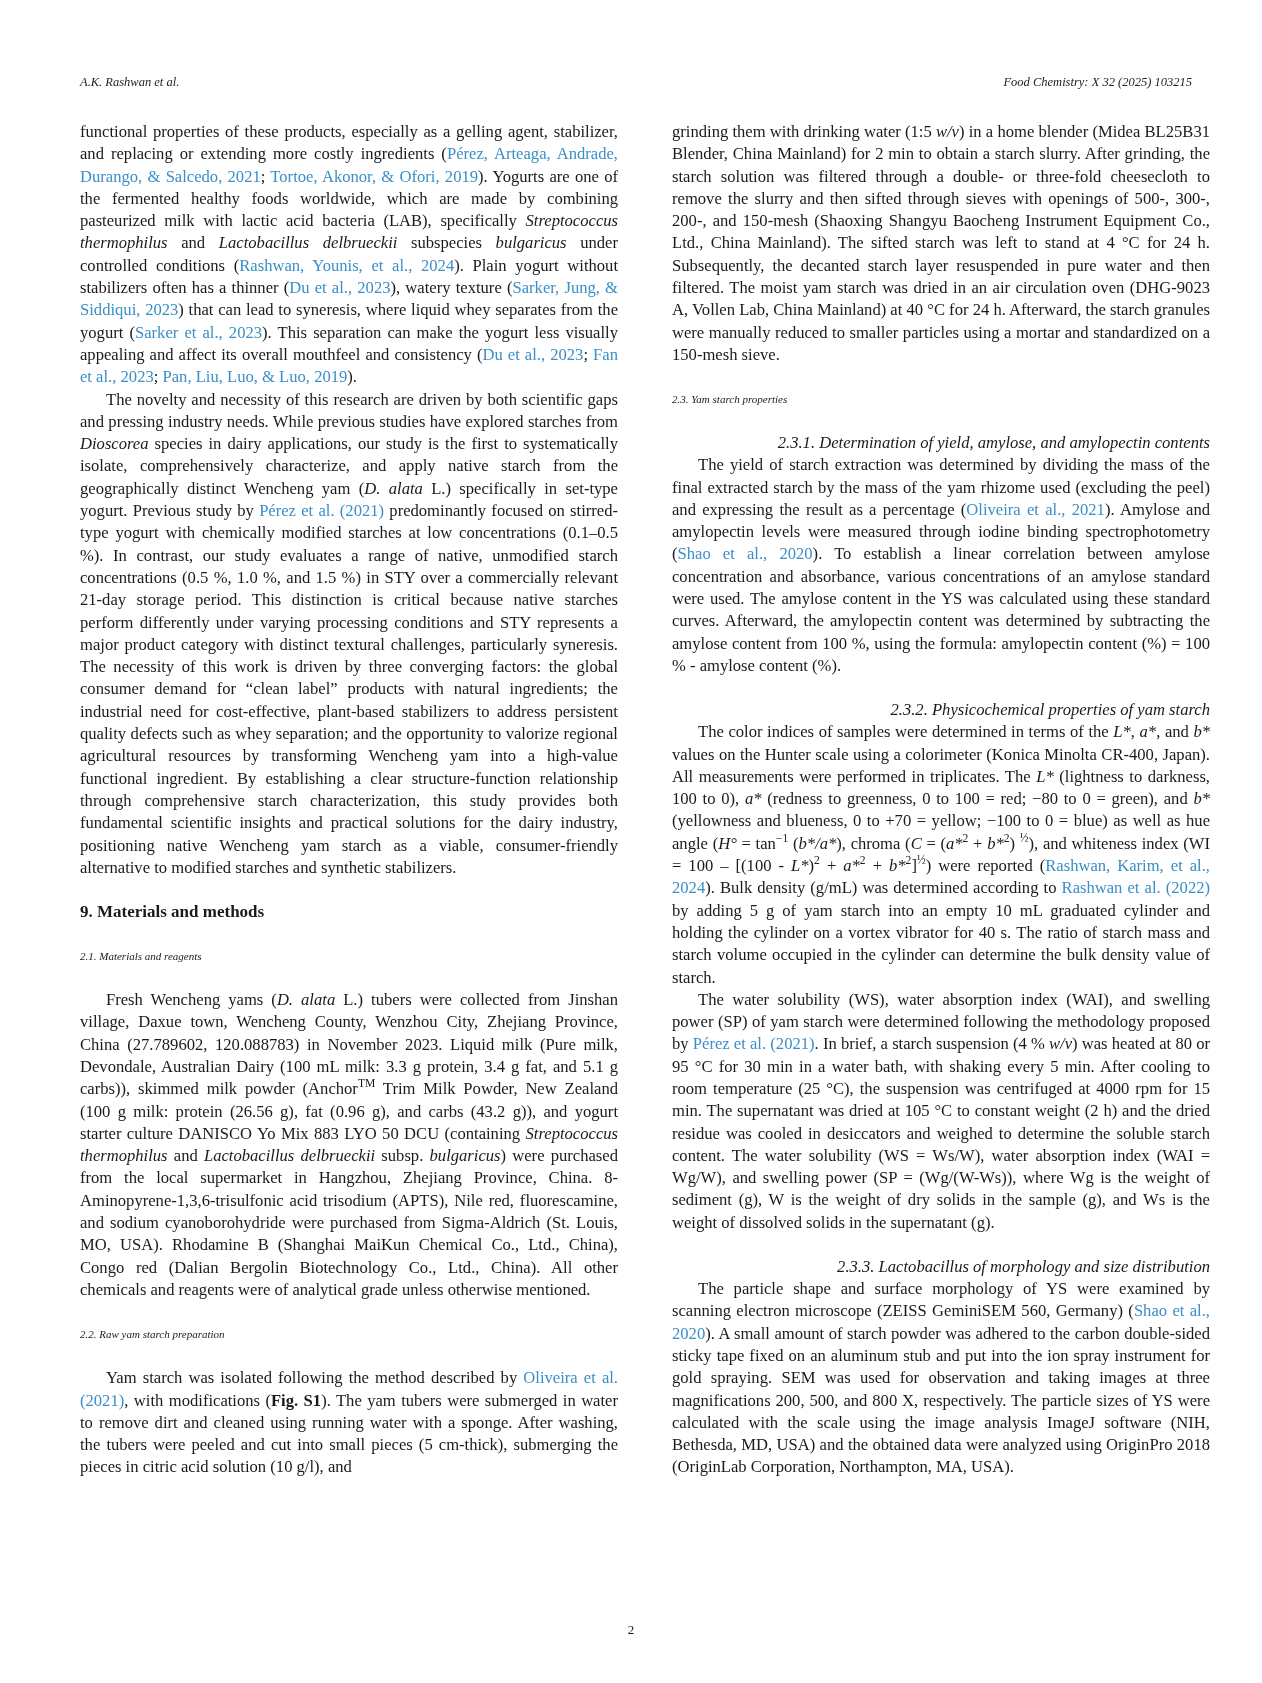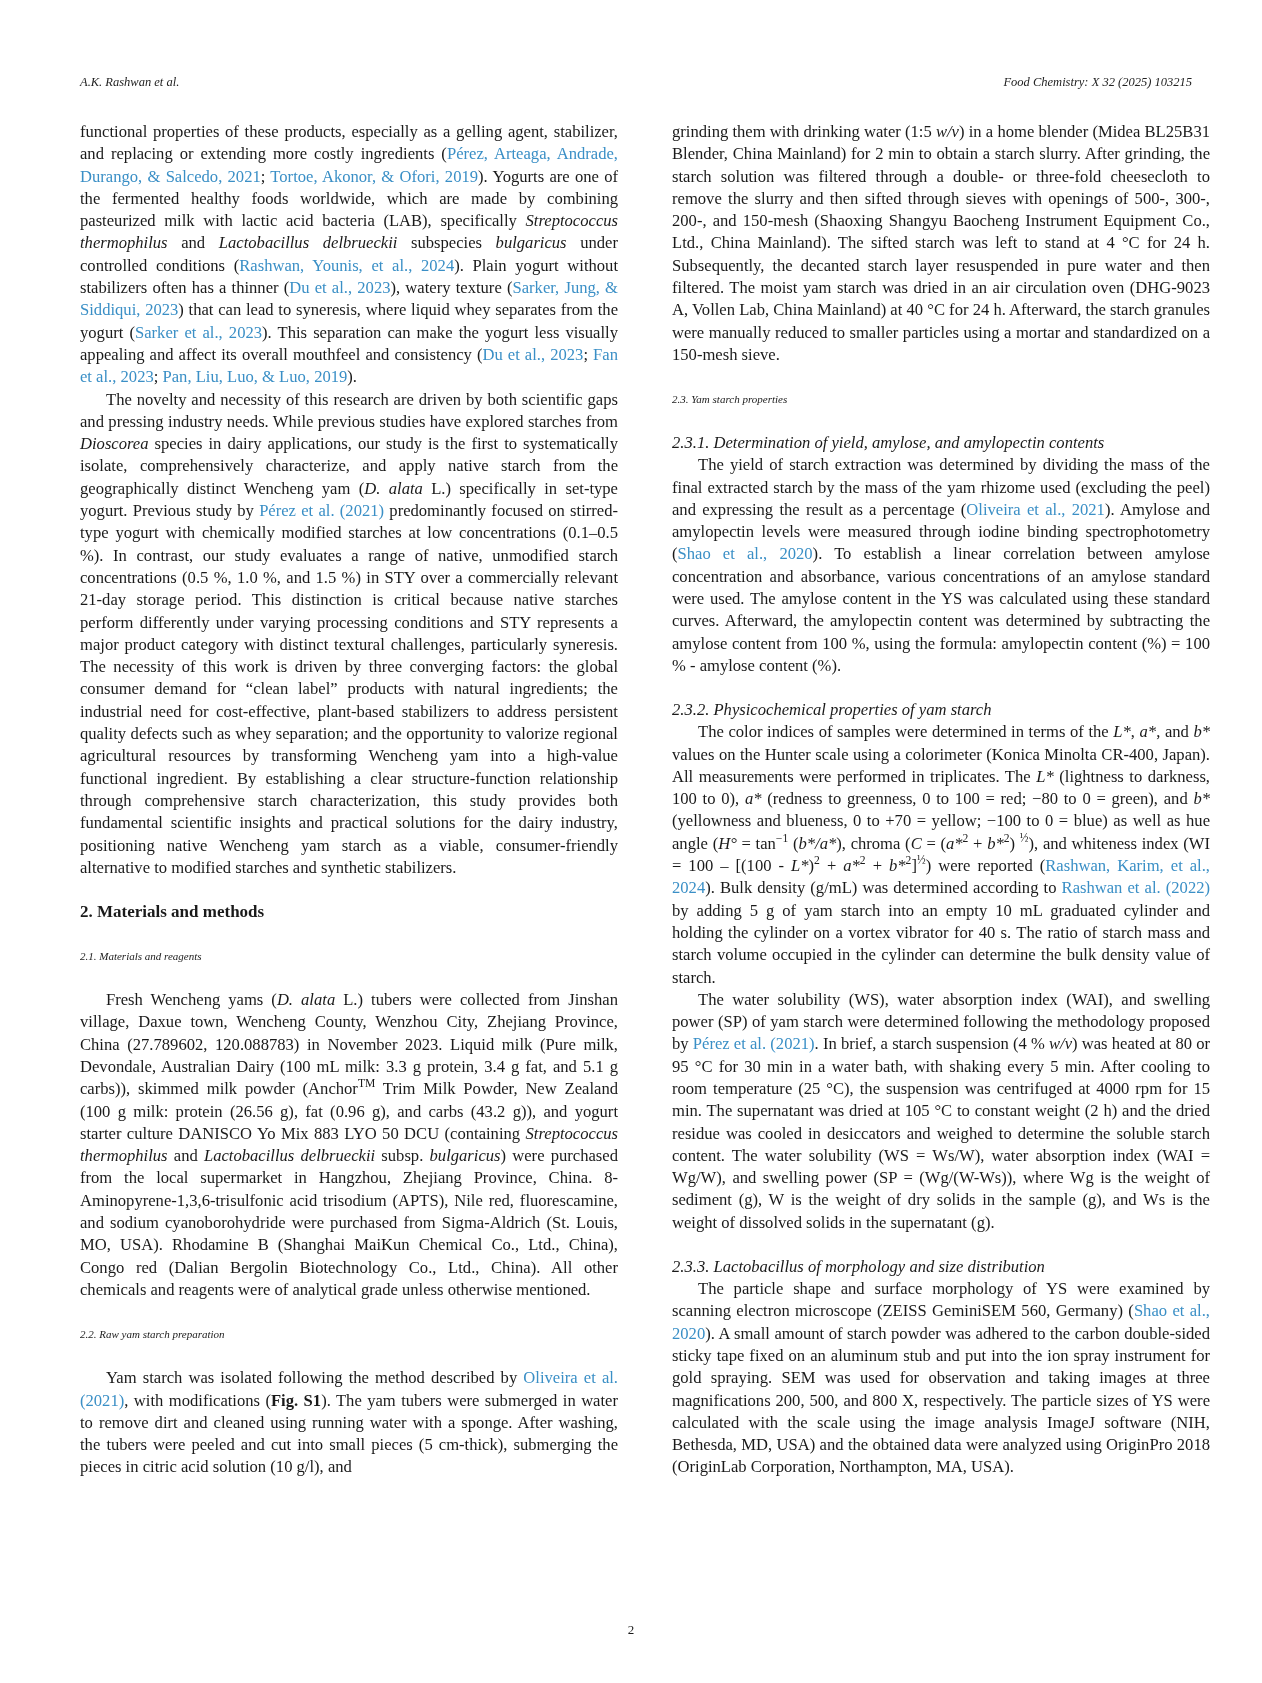--- a/index.html
+++ b/index.html
@@ -12,36 +12,36 @@
   .col { position: absolute; top: 113px; width: 538px; font-size: 16.6px; line-height: 22.3px; margin-top: 8px; }
   .col.left { left: 80px; }
   .col.right { left: 672px; }
   p.para { margin: 0; text-align: justify; hyphens: manual; }
   p.para.indent { text-indent: 26px; }
   .lnk { color: #3a8fc6; }
   .it { font-style: italic; }
   .bd { font-weight: bold; }
   h2.sec { font-size: 17px; font-weight: bold; margin: 22px 0 22px 0; line-height: 22px; }
   h3.subsec { font-size: 11px; font-style: italic; font-weight: normal; margin: 22px 0 22px 0; line-height: 22px; }
-  h4.subsubsec { font-size: 16.6px; font-style: italic; font-weight: normal; margin: 22px 0 0 0; line-height: 22px; }
+  h4.subsubsec { font-size: 16.6px; font-style: italic; font-weight: normal; margin: 22px 0 0 0; line-height: 22px; text-align: right; }
   .page-number { position: absolute; top: 1622px; left: 0; width: 1262px; text-align: center; font-size: 13px; }
   sup, sub { font-size: 70%; line-height: 0; }
 </style>
 </head>
 <body>
 
 <div class="running-head">
   <span class="left">A.K. Rashwan et al.</span>
   <span class="right">Food Chemistry: X 32 (2025) 103215</span>
 </div>
 
 <div class="col left" id="col-left">
     <p class="para"><span>functional properties of these products, especially as a gelling agent, stabilizer, and replacing or extending more costly ingredients (</span><a class="lnk">Pérez, Arteaga, Andrade, Durango, &amp; Salcedo, 2021</a><span>; </span><a class="lnk">Tortoe, Akonor, &amp; Ofori, 2019</a><span>). Yogurts are one of the fermented healthy foods worldwide, which are made by combining pasteurized milk with lactic acid bacteria (LAB), specifically </span><span class="it">Streptococcus thermophilus</span><span> and </span><span class="it">Lactobacillus delbrueckii</span><span> sub­species </span><span class="it">bulgaricus</span><span> under controlled conditions (</span><a class="lnk">Rashwan, Younis, et al., 2024</a><span>). Plain yogurt without stabilizers often has a thinner (</span><a class="lnk">Du et al., 2023</a><span>), watery texture (</span><a class="lnk">Sarker, Jung, &amp; Siddiqui, 2023</a><span>) that can lead to syneresis, where liquid whey separates from the yogurt (</span><a class="lnk">Sarker et al., 2023</a><span>). This separation can make the yogurt less visually appealing and affect its overall mouthfeel and consistency (</span><a class="lnk">Du et al., 2023</a><span>; </span><a class="lnk">Fan et al., 2023</a><span>; </span><a class="lnk">Pan, Liu, Luo, &amp; Luo, 2019</a><span>).</span></p>
     <p class="para indent"><span>The novelty and necessity of this research are driven by both scien­tific gaps and pressing industry needs. While previous studies have explored starches from </span><span class="it">Dioscorea</span><span> species in dairy applications, our study is the first to systematically isolate, comprehensively characterize, and apply native starch from the geographically distinct Wencheng yam (</span><span class="it">D. alata</span><span> L.) specifically in set-type yogurt. Previous study by </span><a class="lnk">Pérez et al. (2021)</a><span> predominantly focused on stirred-type yogurt with chemically modified starches at low concentrations (0.1–0.5 %). In contrast, our study evaluates a range of native, unmodified starch concentrations (0.5 %, 1.0 %, and 1.5 %) in STY over a commercially relevant 21-day storage period. This distinction is critical because native starches perform differently under varying processing conditions and STY represents a major product category with distinct textural challenges, particularly syneresis. The necessity of this work is driven by three converging fac­tors: the global consumer demand for “clean label” products with nat­ural ingredients; the industrial need for cost-effective, plant-based stabilizers to address persistent quality defects such as whey separation; and the opportunity to valorize regional agricultural resources by transforming Wencheng yam into a high-value functional ingredient. By establishing a clear structure-function relationship through compre­hensive starch characterization, this study provides both fundamental scientific insights and practical solutions for the dairy industry, posi­tioning native Wencheng yam starch as a viable, consumer-friendly alternative to modified starches and synthetic stabilizers.</span></p>
-    <h2 class="sec">2.  Materials and methods</h2>
+    <h2 class="sec">9.  Materials and methods</h2>
     <h3 class="subsec">2.1.  Materials and reagents</h3>
     <p class="para indent"><span>Fresh Wencheng yams (</span><span class="it">D. alata</span><span> L.) tubers were collected from Jin­shan village, Daxue town, Wencheng County, Wenzhou City, Zhejiang Province, China (27.789602, 120.088783) in November 2023. Liquid milk (Pure milk, Devondale, Australian Dairy (100 mL milk: 3.3 g pro­tein, 3.4 g fat, and 5.1 g carbs)), skimmed milk powder (Anchor</span><sup>TM</sup><span> Trim Milk Powder, New Zealand (100 g milk: protein (26.56 g), fat (0.96 g), and carbs (43.2 g)), and yogurt starter culture DANISCO Yo Mix 883 LYO 50 DCU (containing </span><span class="it">Streptococcus thermophilus</span><span> and </span><span class="it">Lactobacillus delbrueckii</span><span> subsp. </span><span class="it">bulgaricus</span><span>) were purchased from the local supermarket in Hangzhou, Zhejiang Province, China. 8-Aminopyrene-1,3,6-trisul­fonic acid trisodium (APTS), Nile red, fluorescamine, and sodium cya­noborohydride were purchased from Sigma-Aldrich (St. Louis, MO, USA). Rhodamine B (Shanghai MaiKun Chemical Co., Ltd., China), Congo red (Dalian Bergolin Biotechnology Co., Ltd., China). All other chemicals and reagents were of analytical grade unless otherwise mentioned.</span></p>
     <h3 class="subsec">2.2.  Raw yam starch preparation</h3>
     <p class="para indent"><span>Yam starch was isolated following the method described by </span><a class="lnk">Oliveira et al. (2021)</a><span>, with modifications (</span><span class="bd">Fig. S1</span><span>). The yam tubers were sub­merged in water to remove dirt and cleaned using running water with a sponge. After washing, the tubers were peeled and cut into small pieces (5 cm-thick), submerging the pieces in citric acid solution (10 g/l), and</span></p>
   </div>
 <div class="col right" id="col-right">
     <p class="para"><span>grinding them with drinking water (1:5 </span><span class="it">w/v</span><span>) in a home blender (Midea BL25B31 Blender, China Mainland) for 2 min to obtain a starch slurry. After grinding, the starch solution was filtered through a double- or three-fold cheesecloth to remove the slurry and then sifted through sieves with openings of 500-, 300-, 200-, and 150-mesh (Shaoxing Shangyu Baocheng Instrument Equipment Co., Ltd., China Mainland). The sifted starch was left to stand at 4 °C for 24 h. Subsequently, the decanted starch layer resuspended in pure water and then filtered. The moist yam starch was dried in an air circulation oven (DHG-9023 A, Vollen Lab, China Mainland) at 40 °C for 24 h. Afterward, the starch granules were manually reduced to smaller particles using a mortar and standardized on a 150-mesh sieve.</span></p>
     <h3 class="subsec">2.3.  Yam starch properties</h3>
     <h4 class="subsubsec">2.3.1.  Determination of yield, amylose, and amylopectin contents</h4>
     <p class="para indent"><span>The yield of starch extraction was determined by dividing the mass of the final extracted starch by the mass of the yam rhizome used (excluding the peel) and expressing the result as a percentage (</span><a class="lnk">Oliveira et al., 2021</a><span>). Amylose and amylopectin levels were measured through iodine binding spectrophotometry (</span><a class="lnk">Shao et al., 2020</a><span>). To establish a linear correlation between amylose concentration and absorbance, various concentrations of an amylose standard were used. The amylose content in the YS was calculated using these standard curves. Afterward, the amylopectin content was determined by subtracting the amylose content from 100 %, using the formula: amylopectin content (%) = 100 % - amylose content (%).</span></p>

